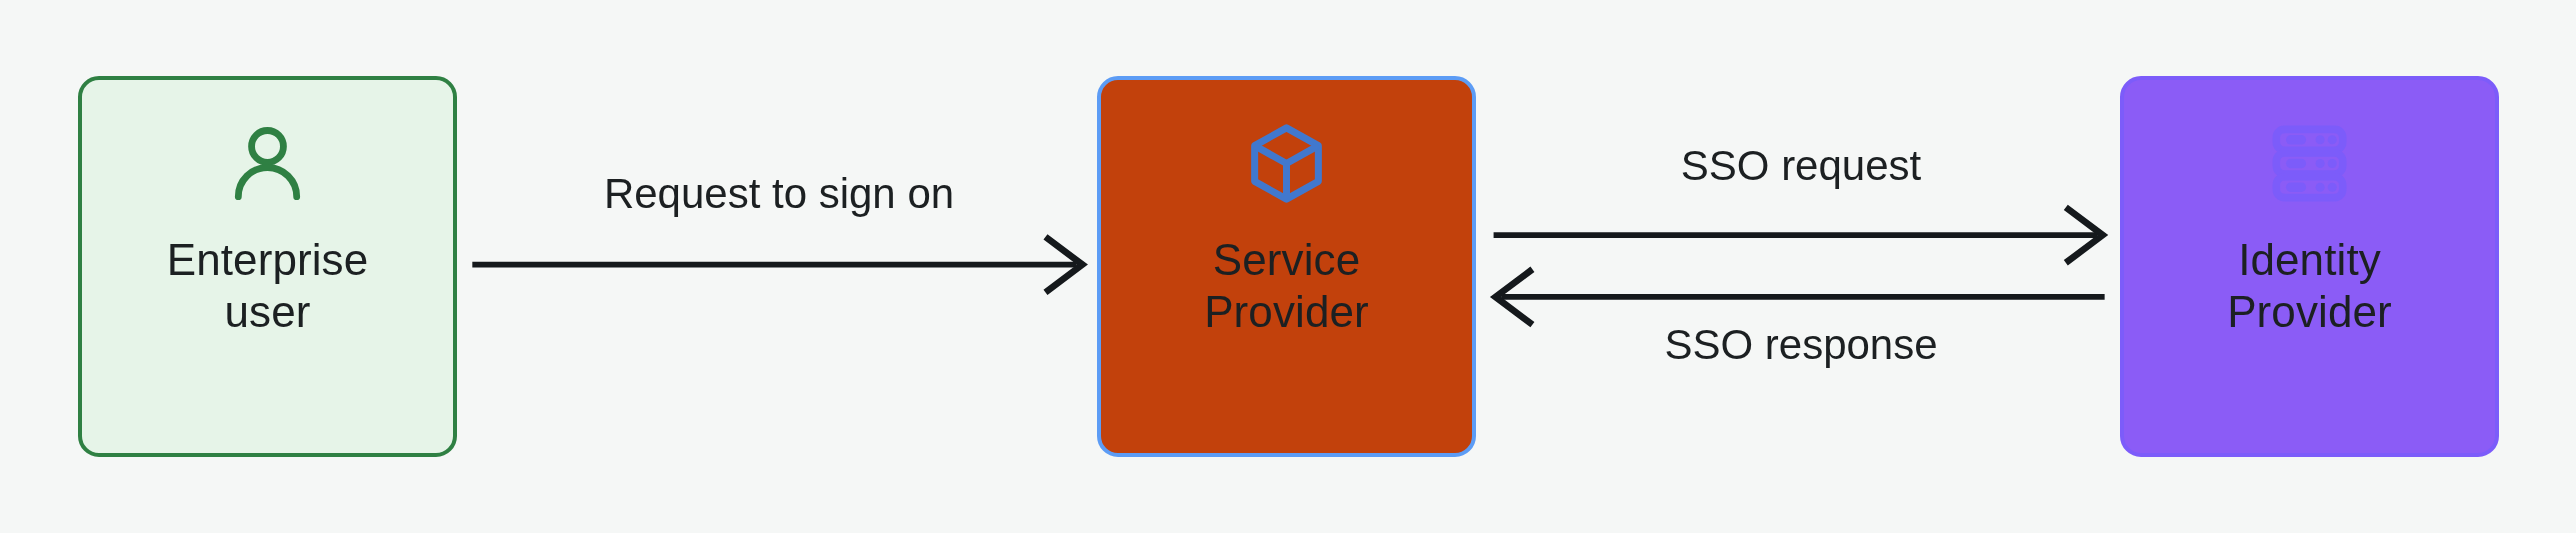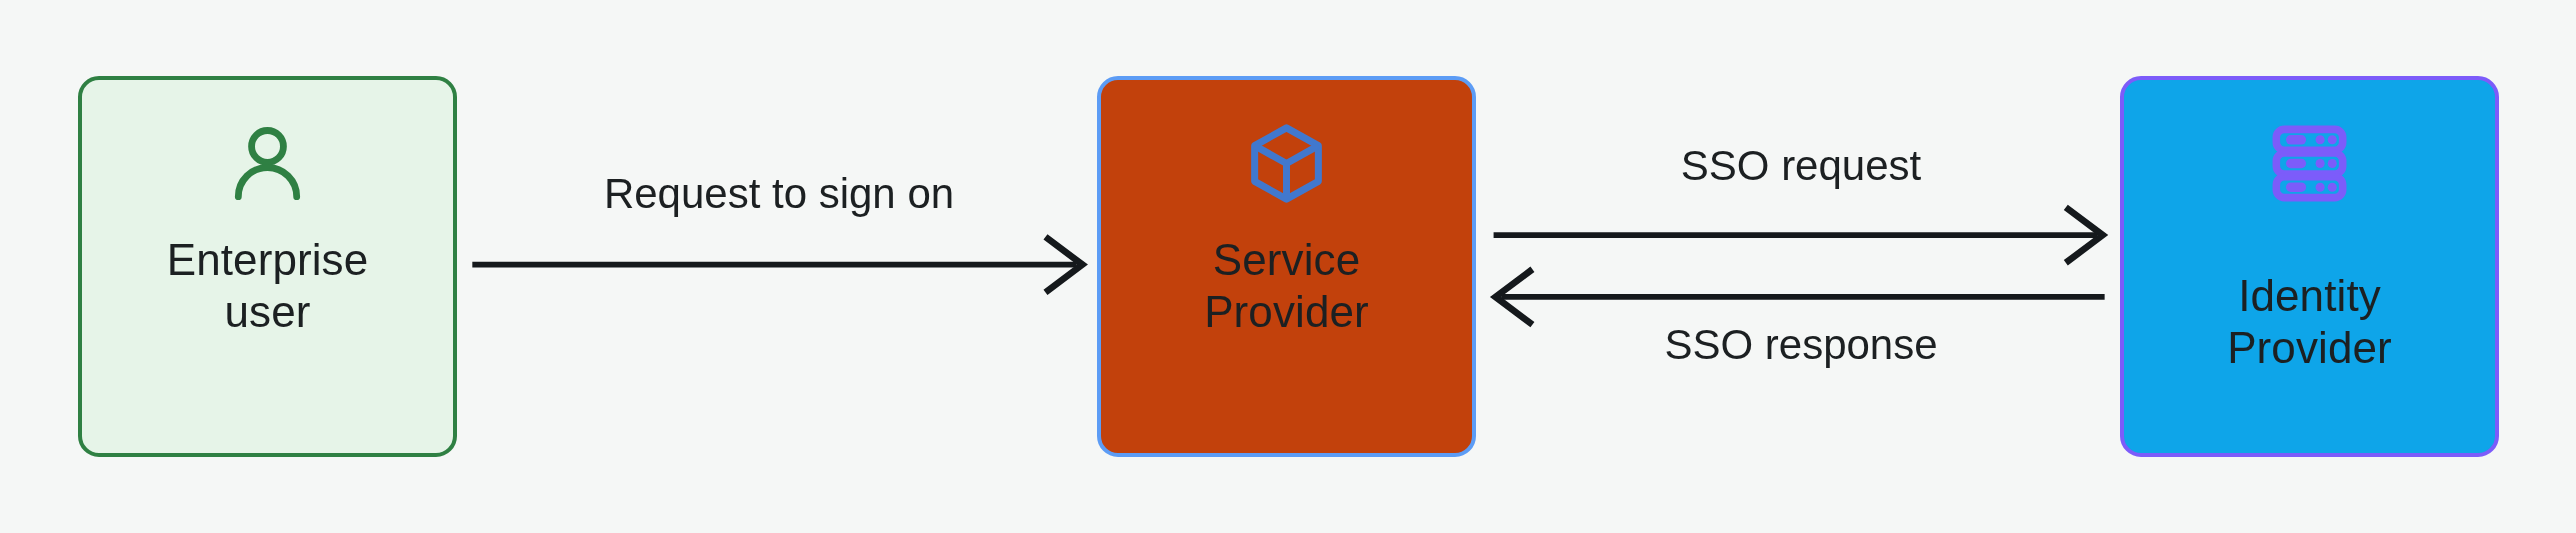--- a/index.html
+++ b/index.html
@@ -59,23 +59,22 @@
   }
   #node-service-provider {
     left: 1097px; top: 76px;
     width: 379px; height: 381px;
     background: #c2410c;
     border-color: #5C9CF5;
   }
   #node-identity-provider {
     left: 2120px; top: 76px;
     width: 379px; height: 381px;
-    background: #0ea5e9;
+    background: #8b5cf6;
     border-color: #7C5CFA;
-    gap: 36px;
   }
 
   
   .edge-label {
     position: absolute;
     font-size: 42px;
     color: #1C2022;
     text-align: center;
     white-space: nowrap;
     line-height: 1;

